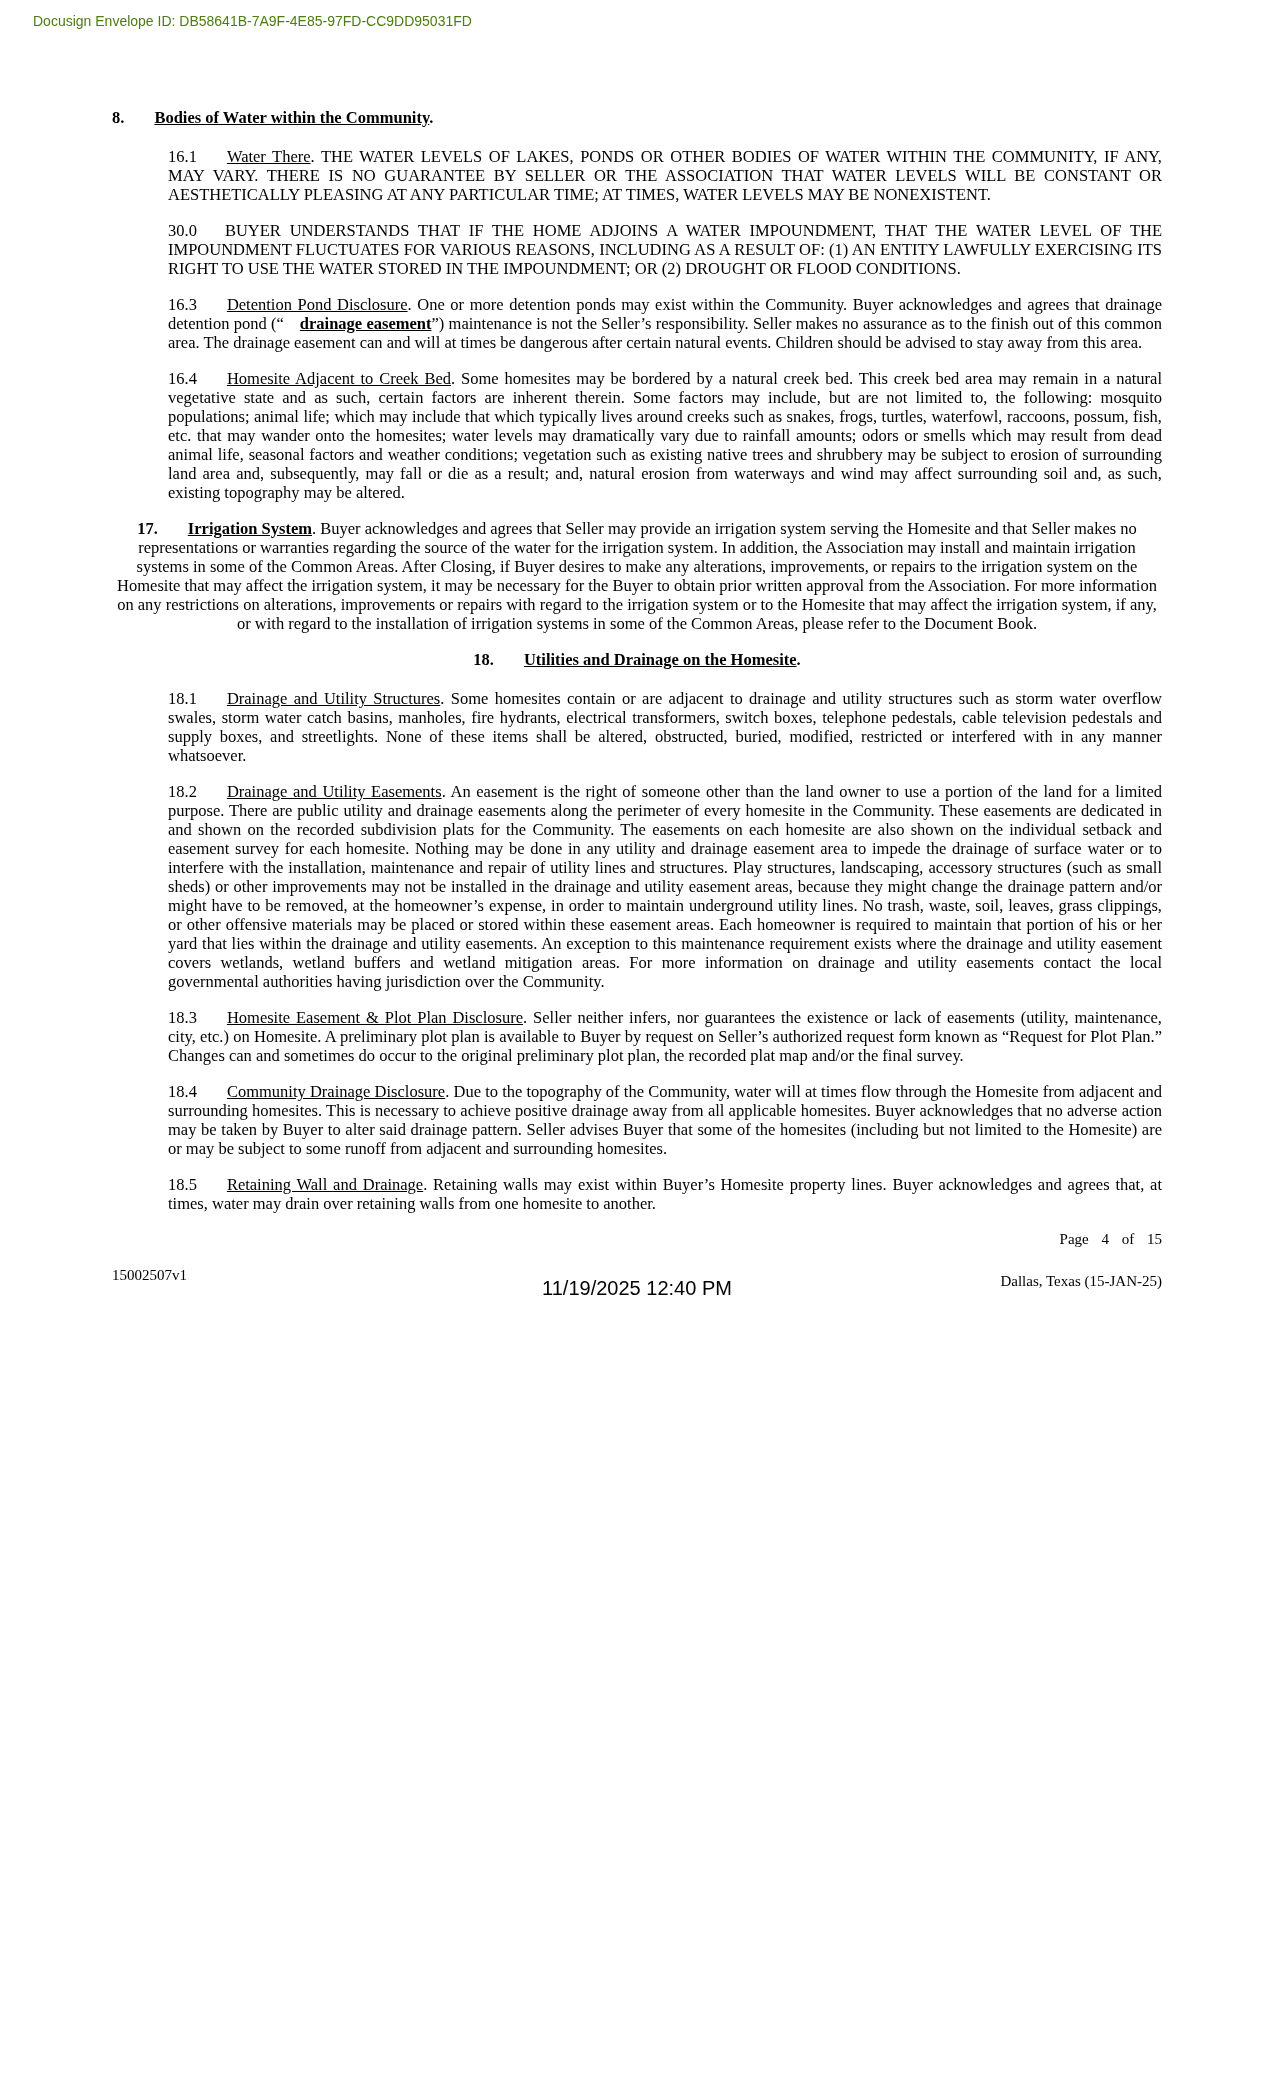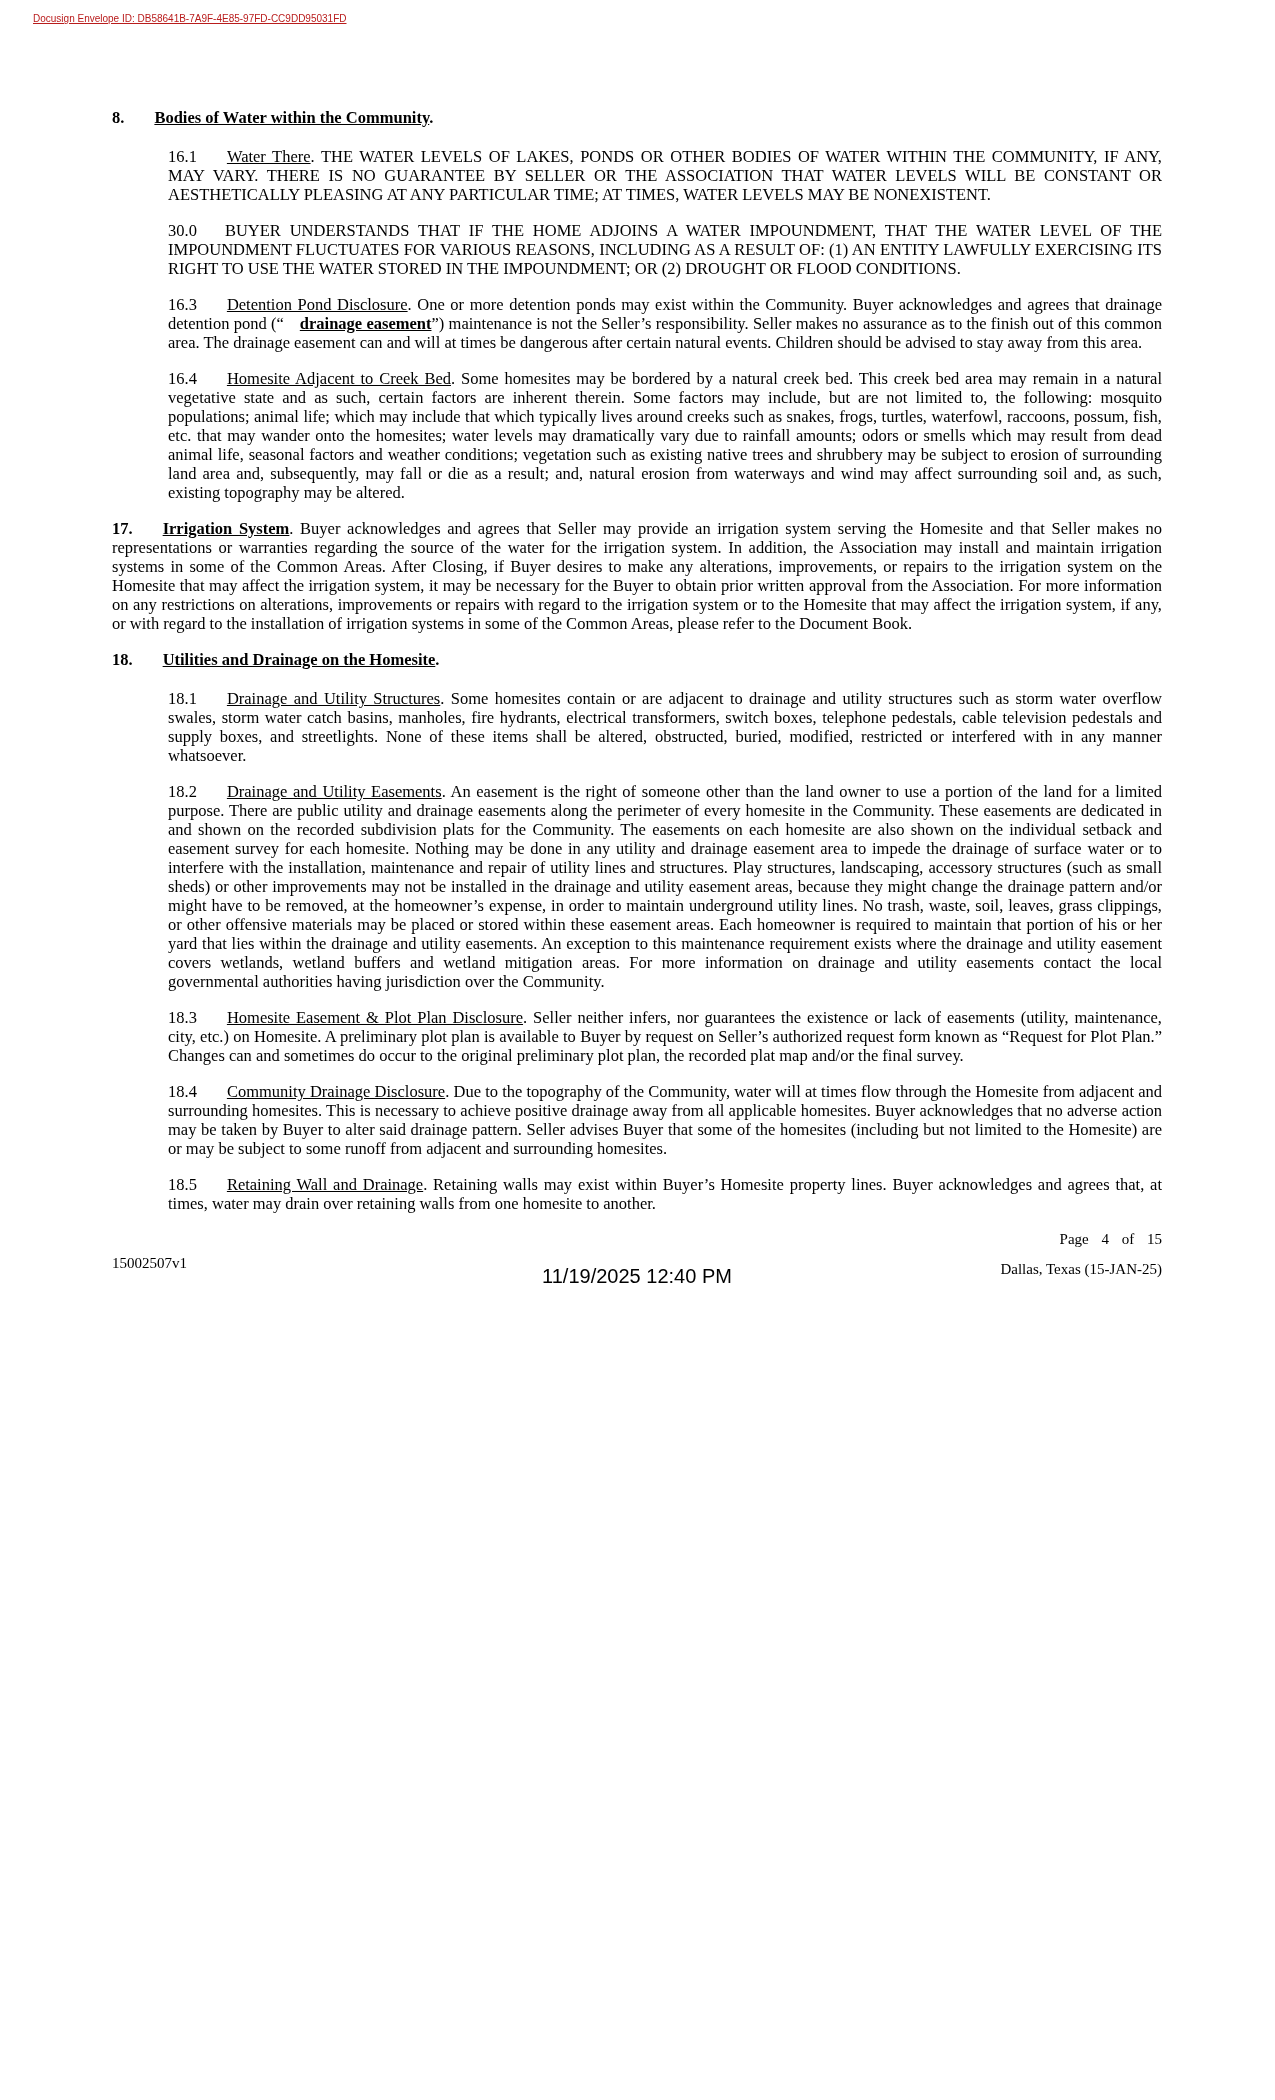--- a/index.html
+++ b/index.html
@@ -10,46 +10,45 @@
     position: relative;
     overflow: hidden;
     font-family: "Liberation Serif", serif;
     color: #000000;
   }
   .envelope-id {
     position: absolute;
     top: 13px;
     left: 33px;
     font-family: "Liberation Sans", sans-serif;
-    font-size: 10px;
-    color: #b91c1c;
+    font-size: 14px;
+    color: #4d7c0f;
     white-space: nowrap;
-    text-decoration: underline;
   }
   .content {
     position: absolute;
     top: 108px;
     left: 112px;
     width: 1050px;
     font-size: 16.5px;
     line-height: 19px;
   }
   .par { text-align: justify; margin-bottom: 17px; }
   .sub { margin-left: 56px; }
   .sec-head { margin-bottom: 20px; }
-  .sec-space { margin-top: 10px; }
+  .sec-space { margin-top: 10px; text-align: center; }
   .b { font-weight: bold; }
   .u { text-decoration: underline; margin-left: 16px; }
   .tab { display: inline-block; width: 14px; }
   .footer { margin-top: 12px; }
   .page-line {
     text-align: right;
     font-size: 15px;
     word-spacing: 9px;
-    margin-bottom: 3px;
+    margin-bottom: 15px;
   }
   .footer-row { position: relative; height: 24px; font-size: 15px; text-align: center; }
   .fleft  { position: absolute; left: 0; top: 2px; }
   .fright { position: absolute; right: 0; top: 8px; }
   .fcenter {
     position: absolute;
     left: 50%;
     top: 15px;
     transform: translateX(-50%);
     font-family: "Liberation Sans", sans-serif;

